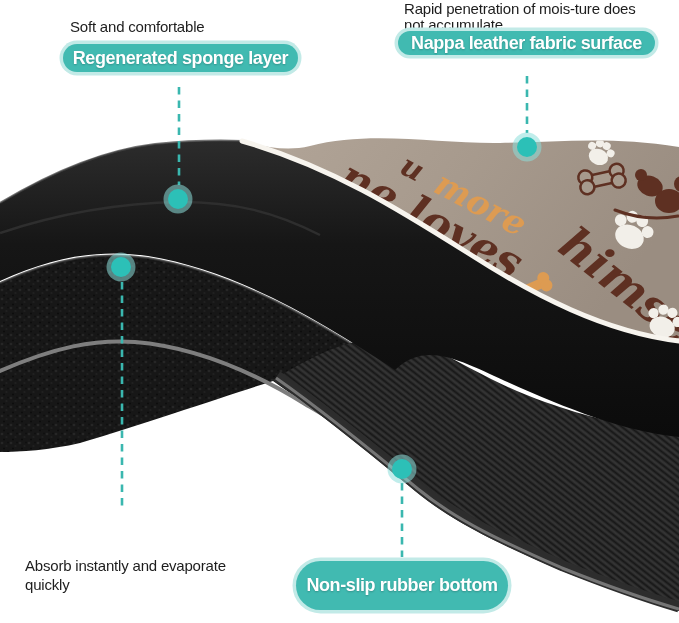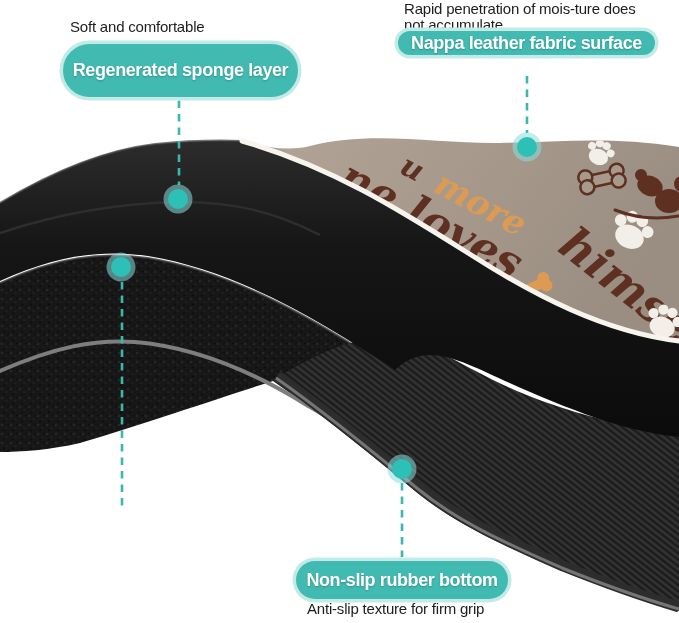--- a/index.html
+++ b/index.html
@@ -150,26 +150,27 @@
       </g>
       <g>
         <circle cx="402" cy="469" r="14.5" fill="#8ddfda" opacity="0.55"></circle>
         <circle cx="402" cy="469" r="10" fill="#2cc0b7"></circle>
       </g>
     </g>
   </svg>
 
   <div class="overlay caption" style="left:70px;top:19px;width:222px;">Soft and comfortable</div>
 
-  <div class="pill" style="left:63px;top:44px;width:235px;height:53px;">Regenerated sponge layer</div>
+  <div class="pill" style="left:63px;top:44px;width:235px;height:28px;">Regenerated sponge layer</div>
 
   <div class="overlay caption" style="left:404px;top:1px;width:280px;line-height:15.5px;">Rapid penetration of mois-ture does
 not accumulate</div>
 
   <div class="pill" style="left:398px;top:31px;width:257px;height:24px;">Nappa leather fabric surface</div>
 
 
+  <div class="overlay caption" style="left:25px;top:556px;width:240px;line-height:19px;">Absorb instantly and evaporate
+quickly</div>
 
-  <div class="pill" style="left:296px;top:561px;width:212px;height:38px;">Non-slip rubber bottom</div>
+  <div class="pill" style="left:296px;top:561px;width:212px;height:49px;">Non-slip rubber bottom</div>
 
-  <div class="overlay caption" style="left:307px;top:601px;width:320px;">Anti-slip texture for firm grip</div>
 
 </div>
 
 </body></html>

